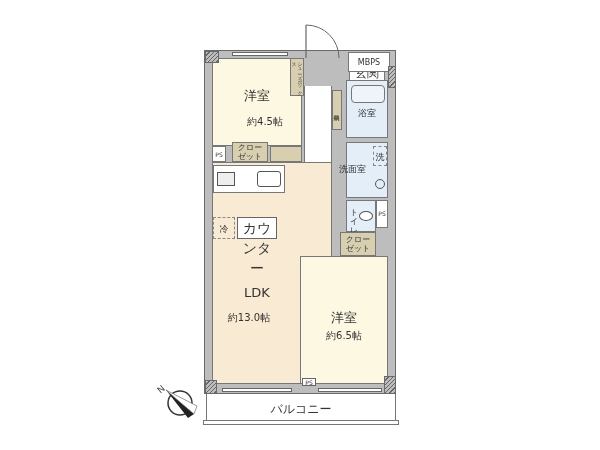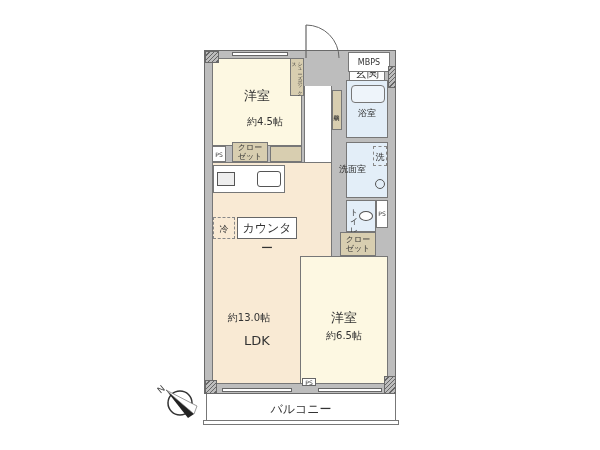--- a/index.html
+++ b/index.html
@@ -92,24 +92,24 @@
 
 <div class="abs room" style="left:212px;top:162px;width:120px;height:222px;background:#f9ead4;">
 
   <div class="abs" style="left:0;top:2px;width:72px;height:28px;border:1px solid #777;background:#fff;"></div>
   <div class="abs" style="left:4px;top:9px;width:18px;height:14px;border:1px solid #555;background:#eee;"></div>
   <div class="abs" style="left:44px;top:8px;width:24px;height:16px;border:1px solid #555;border-radius:3px;background:#fff;"></div>
 
   <div class="abs dashed" style="left:0;top:54px;width:22px;height:22px;text-align:center;line-height:22px;font-size:9px;">
     <span>冷</span>
   </div>
-  <div class="abs" style="left:24px;top:54px;width:60px;height:22px;border:1px solid #666;background:#fff;text-align:center;line-height:20px;font-size:12px;">
+  <div class="abs" style="left:24px;top:54px;width:40px;height:22px;border:1px solid #666;background:#fff;text-align:center;line-height:20px;font-size:14px;">
     <span>カウンター</span>
   </div>
-  <div class="lbl big" style="left:0;width:88px;top:122px;margin-top:48px;">LDK</div>
+  <div class="lbl big" style="left:0;width:88px;top:122px;">LDK</div>
   <div class="lbl area" style="left:0;width:72px;top:148px;">約13.0帖</div>
 </div>
 
 <div class="abs room" style="left:300px;top:256px;width:88px;height:128px;background:#fdf8e2;">
   <div class="lbl big" style="left:0;right:0;top:52px;">洋室</div>
   <div class="lbl area" style="left:0;right:0;top:72px;">約6.5帖</div>
 </div>
 
 <div class="abs" style="left:302px;top:378px;width:14px;height:8px;border:1px solid #666;background:#fff;font-size:6px;text-align:center;line-height:7px;">
   <span>PS</span>

